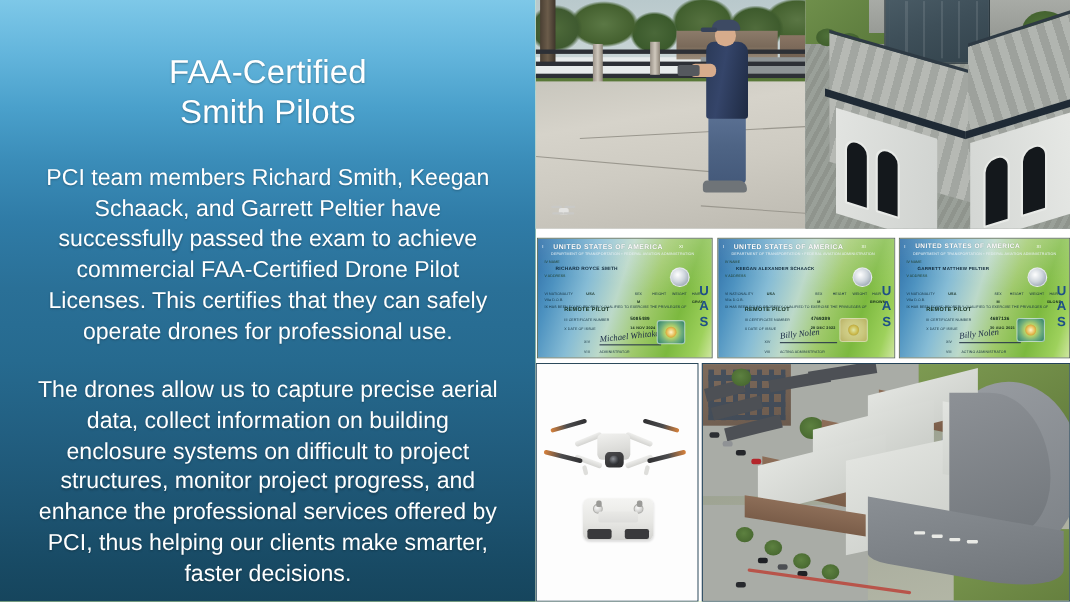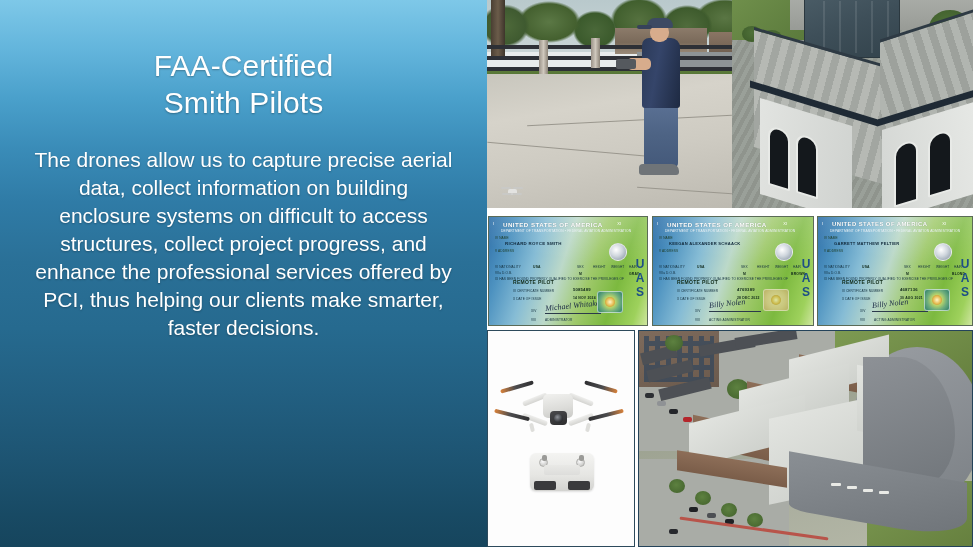--- a/index.html
+++ b/index.html
@@ -242,21 +242,22 @@
 </head>
 <body>
 
 <div class="slide">
 
   <div class="text-panel">
     <div class="slide-title">
       <div>FAA-Certified</div>
       <div>Smith Pilots</div>
     </div>
-    <p class="body-text para-2">The drones allow us to capture precise aerial data, collect information on building enclosure systems on difficult to access structures, collect project progress, and enhance the professional services offered by PCI, thus helping our clients make smarter, faster decisions.</p>
+    <p class="body-text para-1">PCI team members Richard Smith, Keegan Schaack, and Garrett Peltier have successfully passed the exam to achieve commercial FAA-Certified Drone Pilot Licenses. This certifies that they can safely operate drones for professional use.</p>
+    <p class="body-text para-2">The drones allow us to capture precise aerial data, collect information on building enclosure systems on difficult to project structures, monitor project progress, and enhance the professional services offered by PCI, thus helping our clients make smarter, faster decisions.</p>
   </div>
 
   <div class="photo-grid">
 
     <div class="ph ph-pilot" title="Man in navy polo shirt and jeans operating a drone controller on a concrete driveway with a black ranch fence and trees behind; small white drone resting on the pavement at lower left.">
       <div class="pilot-sky"></div>
       <div class="pilot-trees"></div>
       <div class="pilot-trunk"></div>
       <div class="pilot-house"></div>
       <div class="pilot-house2"></div>

